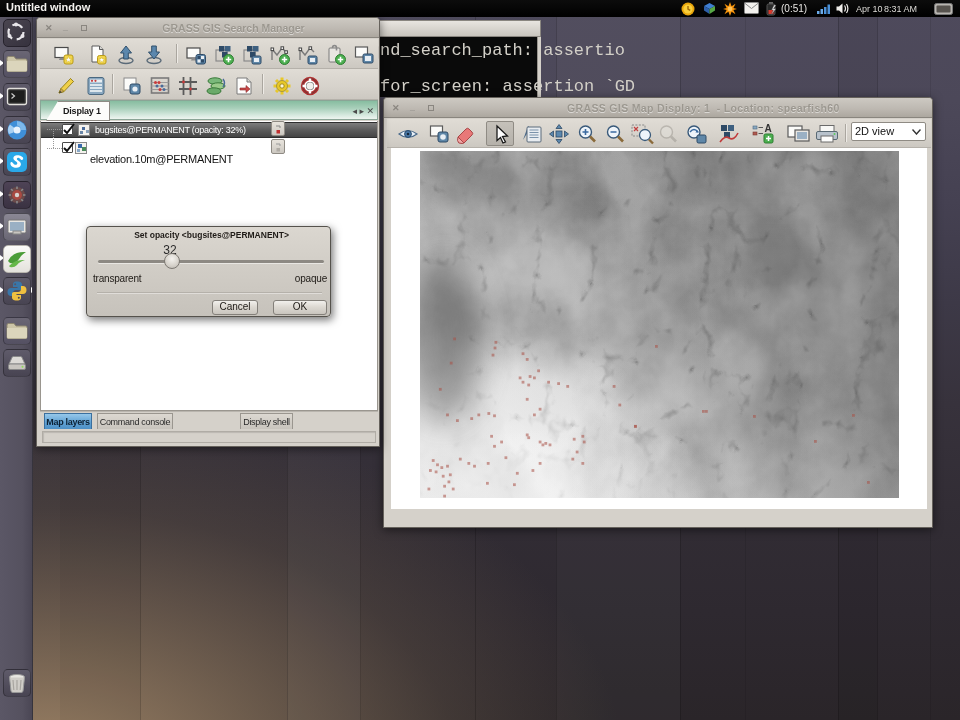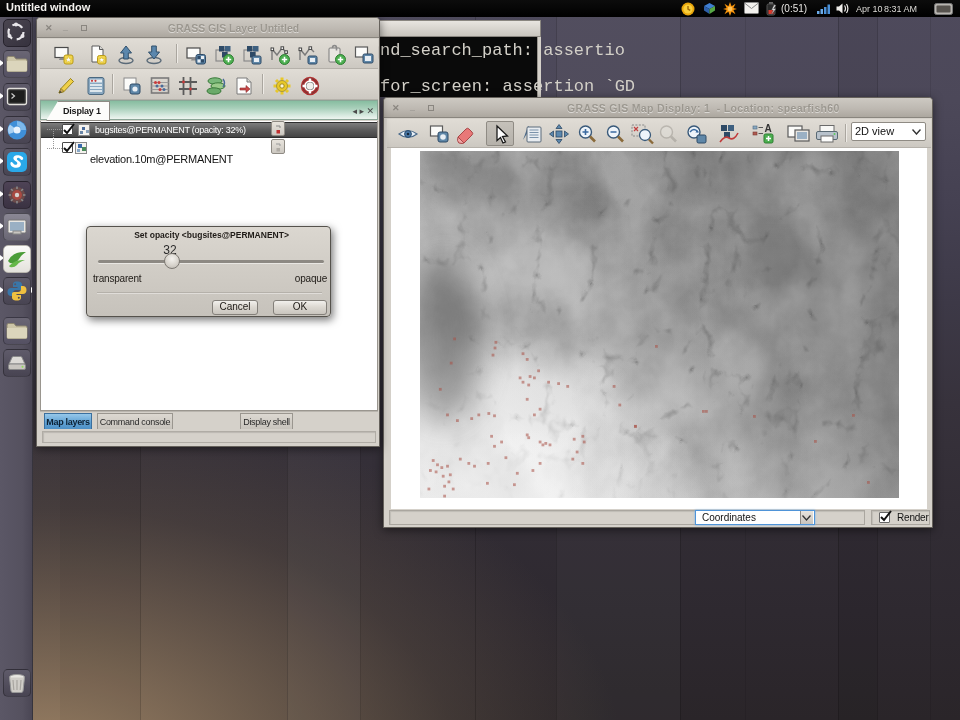--- a/index.html
+++ b/index.html
@@ -280,21 +280,21 @@
   <div class="tedge"></div>
   <div class="tline" style="left:1px; top:21px;">nd_search_path: assertio</div>
   <div class="tline" style="left:1px; top:57px;">for_screen: assertion `GD</div>
 </div>
 
 <div id="lm" class="win">
   <div class="titlebar">
     <div class="wbtn" style="left:8px;">✕</div>
     <div class="wbtn" style="left:26px; top:5px;">_</div>
     <div class="wbtn" style="left:44px; top:7px; width:6px; height:6px; border:1px solid #8a8680;"></div>
-    <div class="titletext">GRASS GIS Layer Untitled</div>
+    <div class="titletext">GRASS GIS Search Manager</div>
   </div>
   <div class="toolbar" style="left:3px; top:21px; width:338px; height:30px;">
     <div class="grip" style="left:3px;"></div>
     <svg class="ti" style="left:13px; top:5px;" width="22" height="22" viewBox="0 0 22 22">
         <rect x="2" y="3.5" width="13" height="10" fill="#fbfbf9" stroke="#4a4a4a" stroke-width="1.2"></rect>
         <path d="M6 16 L12 16 L11 13.5 L7 13.5 Z" fill="#8a8a8a"></path>
         <rect x="11" y="11" width="9" height="9" rx="2" fill="#f2d54a" stroke="#b89a1a"></rect>
         <path d="M15.5 12.5 L16.4 14.7 L18.8 14.8 L16.9 16.2 L17.6 18.5 L15.5 17.1 L13.4 18.5 L14.1 16.2 L12.2 14.8 L14.6 14.7 Z" fill="#fff" stroke="#c8a820" stroke-width="0.4"></path>
       </svg>
     <svg class="ti" style="left:47px; top:5px;" width="22" height="22" viewBox="0 0 22 22">
@@ -734,36 +734,20 @@
 <rect x="282" y="259" width="2.8" height="2.8" fill="#aa5046" fill-opacity="0.55"></rect>
 <rect x="285" y="259" width="2.8" height="2.8" fill="#aa5046" fill-opacity="0.55"></rect>
 <rect x="333" y="264" width="2.8" height="2.8" fill="#aa5046" fill-opacity="0.55"></rect>
 <rect x="394" y="289" width="2.8" height="2.8" fill="#aa5046" fill-opacity="0.55"></rect>
 <rect x="432" y="263" width="2.8" height="2.8" fill="#aa5046" fill-opacity="0.55"></rect>
 <rect x="214" y="274" width="2.8" height="2.8" fill="#aa5046" fill-opacity="0.55"></rect>
 <rect x="235" y="194" width="2.8" height="2.8" fill="#aa5046" fill-opacity="0.55"></rect>
 <rect x="447" y="330" width="2.8" height="2.8" fill="#aa5046" fill-opacity="0.55"></rect>
 </svg>
 </div>
-  <div class="sb">
-    <div class="sunken"></div>
-    <div class="combo">
-      <span style="position:absolute; left:6px; top:1px;">Coordinates</span>
-      <span style="position:absolute; right:1px; top:0px; width:13px; height:13px; background:linear-gradient(180deg,#e8e4dd,#c8c4bd); border-left:1px solid #8f8b84;"></span>
-      <svg style="position:absolute; right:3px; top:4px;" width="9" height="6" viewBox="0 0 9 6">
-          <path d="M0.5 0.5 L4.5 5 L8.5 0.5" stroke="#333" stroke-width="1.3" fill="none"></path>
-        </svg>
-    </div>
-    <div class="rbox"></div>
-    <div class="cb" style="left:492px; top:3px; border-color:#666;"></div>
-    <svg style="position:absolute; left:492px; top:0px;" width="14" height="14" viewBox="0 0 14 14">
-        <path d="M2 8 L5 11 L12 2" stroke="#111" stroke-width="2" fill="none"></path>
-      </svg>
-    <div style="position:absolute; left:510px; top:3px; font-size:10px; letter-spacing:-0.2px; color:#141414;">Render</div>
-  </div>
 </div>
 
 <div id="dlg" class="abs">
   <div class="dtitle" style="text-indent:6px;">Set opacity &lt;bugsites@PERMANENT&gt;</div>
   <div class="d32">32</div>
   <div class="track"></div>
   <div class="thumb"></div>
   <div class="lab" style="left:6px;">transparent</div>
   <div class="lab" style="right:3px;">opaque</div>
   <div class="hr"></div>

